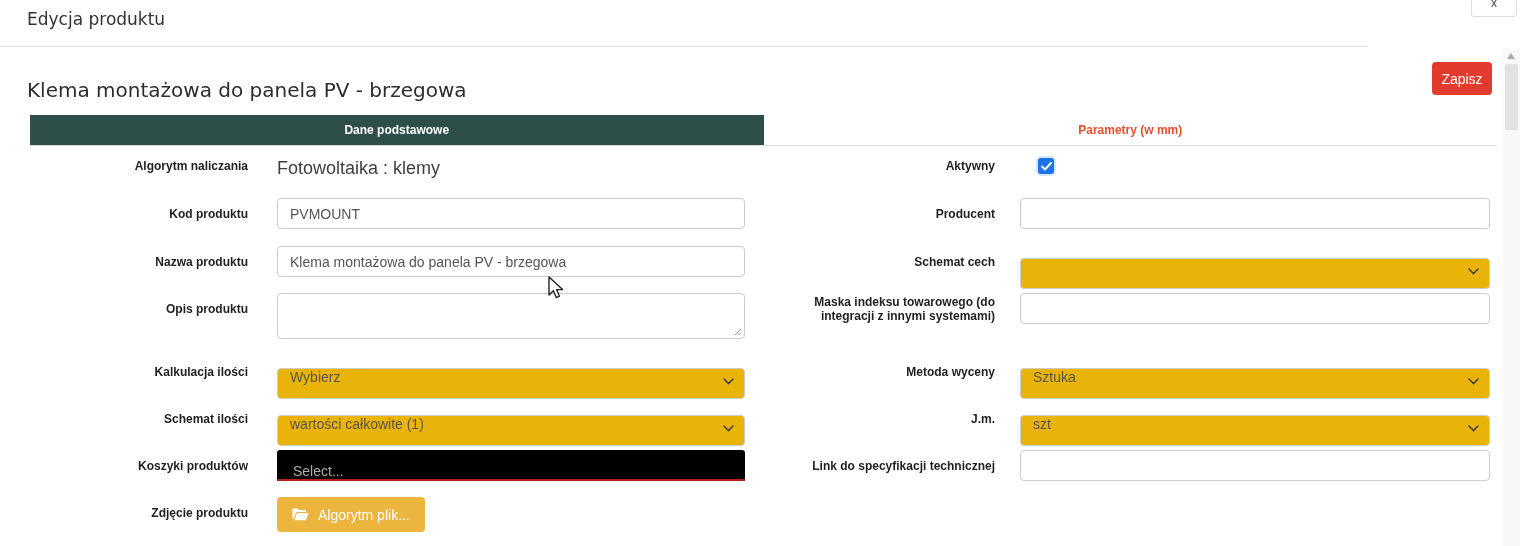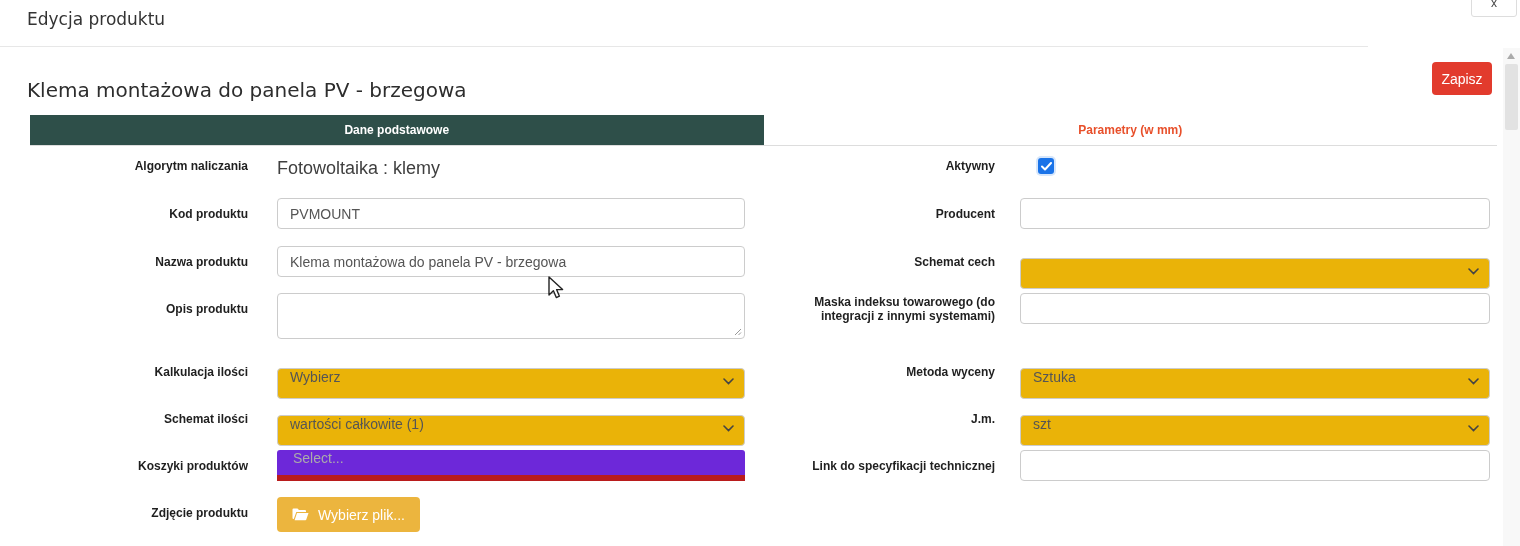--- a/index.html
+++ b/index.html
@@ -46,23 +46,23 @@
   .txt { width:100%; height:31px; border:1px solid #ccc; border-radius:4px;
     padding:0 12px; font-size:14px; color:#555; outline:none;
     font-family:"Liberation Sans", sans-serif; background:#fff; }
   textarea.txt { height:46px; padding-top:5px; resize:none; display:block; }
   .ta-wrap { position:relative; }
   .resize-grip { position:absolute; right:3px; bottom:3px; }
   .select-box { position:relative; width:100%; height:31px; border:1px solid #ccc;
     border-radius:4px; background:#eab308; display:flex; align-items:flex-start;
     padding:0 30px 0 12px; font-size:14px; color:#555; cursor:pointer;margin-top:12px; }
   .chev { position:absolute; right:10px; top:9px; }
-  .ms-box { width:100%; height:31px; background:#6d28d9; border:none;
-    border-bottom:6px solid #b91c1c; border-radius:3px 3px 0 0; display:flex;
-    align-items:flex-start; padding:0 16px; font-size:14px; color:#ababab; cursor:pointer; }
+  .ms-box { width:100%; height:31px; background:#000000; border:none;
+    border-bottom:2px solid #b91c1c; border-radius:3px 3px 0 0; display:flex;
+    align-items:flex-end; padding:0 16px; font-size:14px; color:#ababab; cursor:pointer; }
   .checkbox { width:16px; height:16px; background:#1a73e8; border-radius:3px;
     margin-left:18px; margin-top:3px; display:flex; align-items:center;
     justify-content:center; box-shadow:0 0 0 2px rgba(26,115,232,0.18); cursor:pointer; }
   .file-btn { display:inline-flex; align-items:center; gap:9px; height:35px;
     padding:0 15px; background:#ecb53e; border:none; border-radius:4px; color:#fff;
     font-size:14px; font-family:"Liberation Sans", sans-serif; cursor:pointer; }
   
   .scrollbar { position:absolute; right:0; top:48px; width:17px; height:498px;
     background:#f8f8f8; }
   .scroll-up { position:absolute; top:5px; left:4px; width:0; height:0;
@@ -182,21 +182,21 @@
   <div class="lab c3">Link do specyfikacji technicznej</div>
   <div class="ctl c4"><input class="txt" value="" style=""></div>
 
   <div class="lab c1">Zdjęcie produktu</div>
   <div class="ctl c2">
     <button class="file-btn">
       <svg width="17" height="13" viewBox="0 0 17 13">
           <path d="M0.5 1.5 Q0.5 0.5 1.5 0.5 L5.5 0.5 L7 2 L13 2 Q14 2 14 3 L14 4 L4.3 4 L1.8 11 L1.5 11 Q0.5 11 0.5 10 Z" fill="#fff"></path>
           <path d="M5 5 L16.5 5 L14.3 11.6 Q14.1 12.2 13.4 12.2 L2.6 12.2 Z" fill="#fff"></path>
         </svg>
-      <span>Wybierz plik...</span>
+      <span>Algorytm plik...</span>
     </button>
   </div>
   <div class="lab c3"></div>
   <div class="ctl c4"></div>
 
 </div>
 
 <div class="scrollbar">
   <div class="scroll-up"></div>
   <div class="scroll-thumb"></div>

